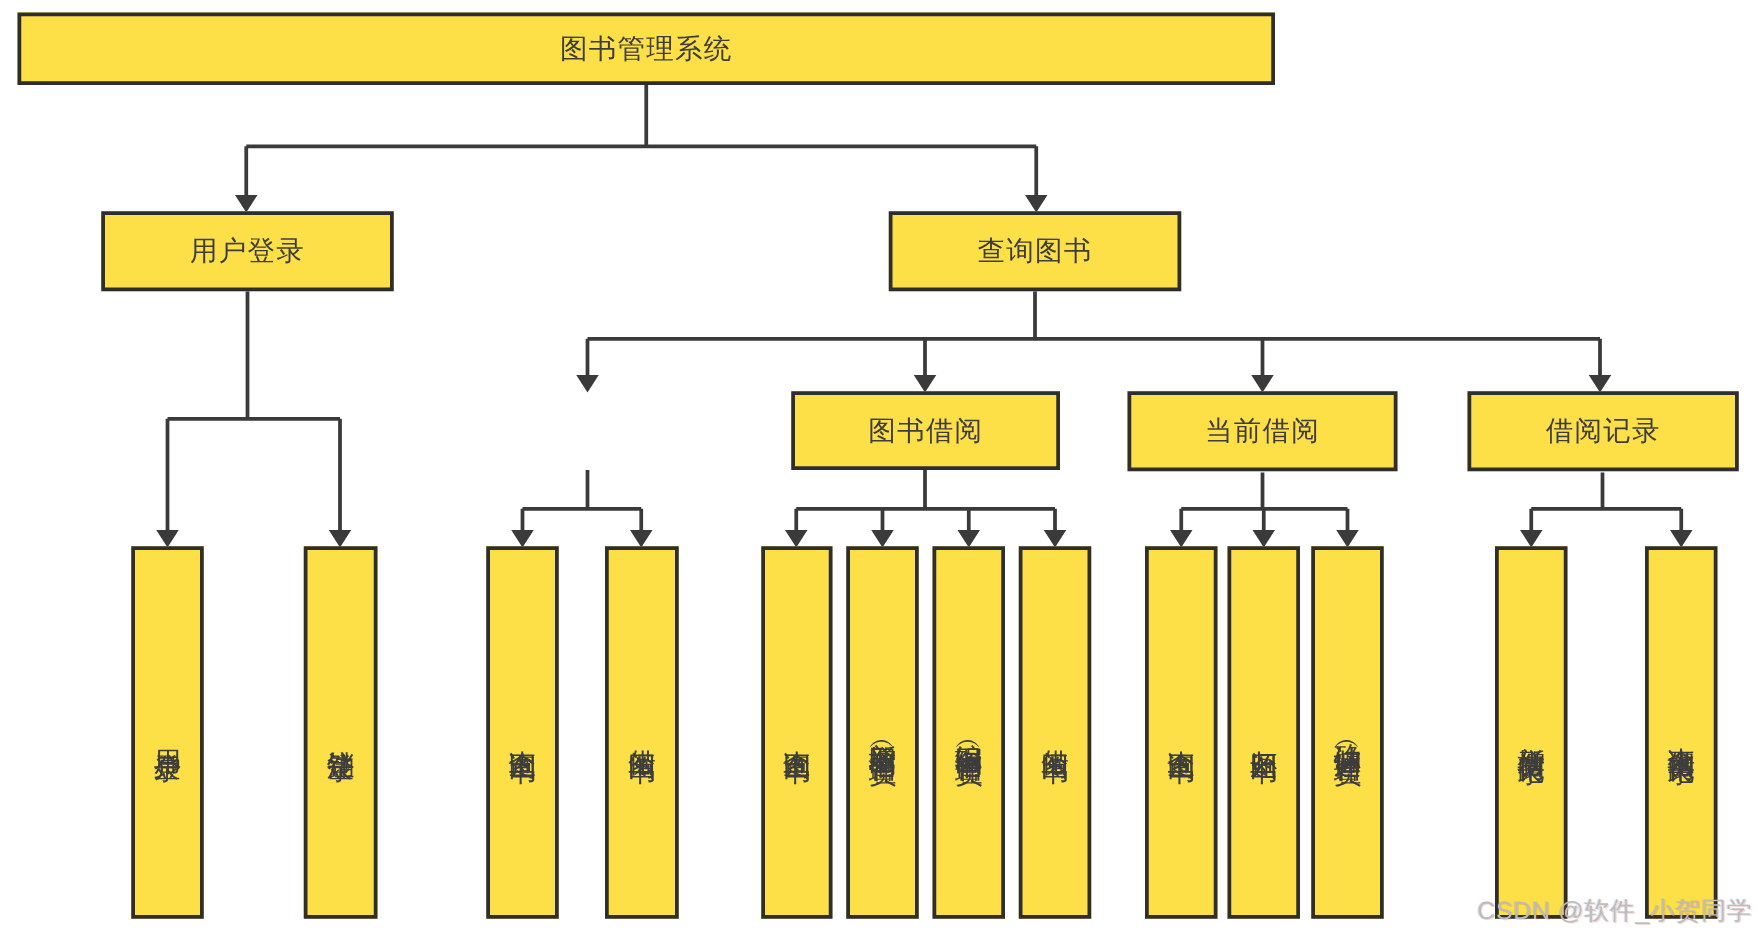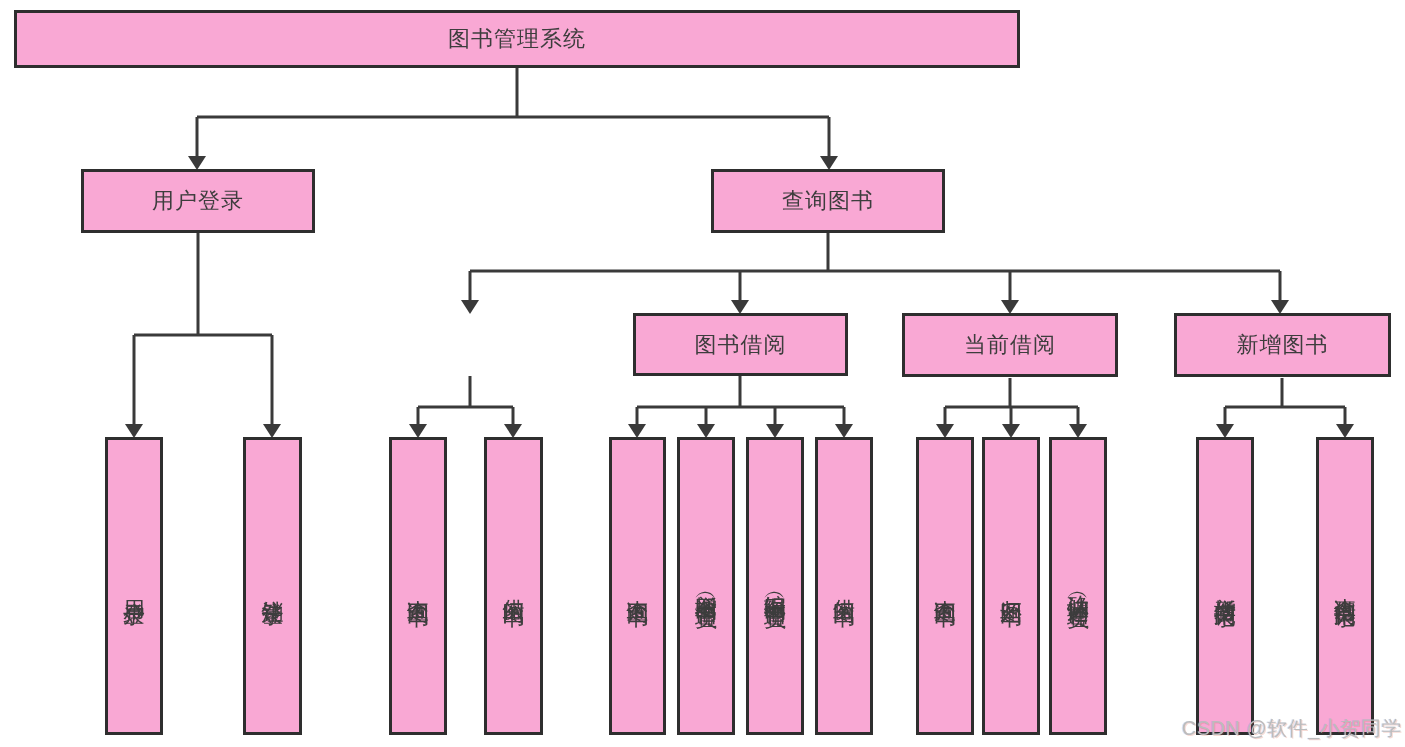--- a/index.html
+++ b/index.html
@@ -16,21 +16,21 @@
     font-family:"Liberation Sans","DejaVu Sans",sans-serif;
     position:relative;
     overflow:hidden;
   }
   .canvas{position:absolute;inset:0;width:1405px;height:747px;}
   svg.wires{position:absolute;left:0;top:0;z-index:1;}
   svg.wires path{stroke:var(--line);stroke-width:3;fill:none;}
   .node{
     position:absolute;
     border:3px solid var(--border);
-    background:#f9a8d4;
+    background:#fde047;
     color:var(--text);
     display:flex;
     align-items:center;
     justify-content:center;
     font-size:22px;
     letter-spacing:1px;
     z-index:2;
     text-align:left;
   }
   .node.v{
@@ -109,21 +109,21 @@
     <span>查询图书</span>
   </div>
 
   <div class="node" style="left:902px;top:313px;width:216px;height:64px">
     <span>当前借阅</span>
   </div>
   <div class="node" style="left:633px;top:313px;width:215px;height:63px">
     <span>图书借阅</span>
   </div>
   <div class="node" style="left:1174px;top:313px;width:217px;height:64px">
-    <span>新增图书</span>
+    <span>借阅记录</span>
   </div>
 
   <div class="node v" style="left:105px;top:437px;width:58px;height:298px">
     <span>用户登录</span>
   </div>
   <div class="node v" style="left:243px;top:437px;width:59px;height:298px">
     <span>注销登录</span>
   </div>
 
   <div class="node v" style="left:389px;top:437px;width:58px;height:298px">

